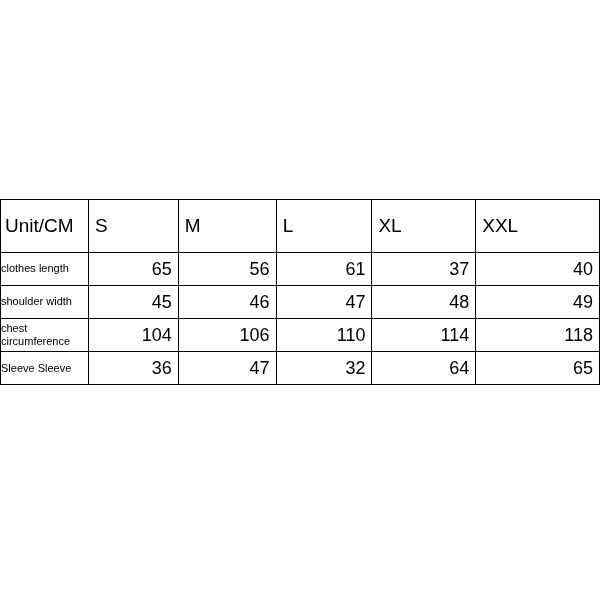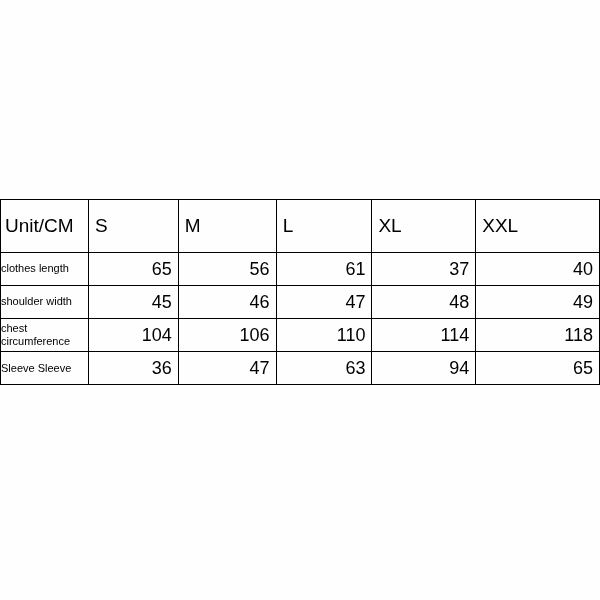--- a/index.html
+++ b/index.html
@@ -62,19 +62,19 @@
       <td class="val">104</td>
       <td class="val">106</td>
       <td class="val">110</td>
       <td class="val">114</td>
       <td class="val">118</td>
     </tr>
     <tr>
       <td class="rowlabel">Sleeve Sleeve</td>
       <td class="val">36</td>
       <td class="val">47</td>
-      <td class="val">63</td>
-      <td class="val">94</td>
+      <td class="val">32</td>
+      <td class="val">64</td>
       <td class="val">65</td>
     </tr>
   </tbody>
 </table>
 </div>
 
 </body></html>

